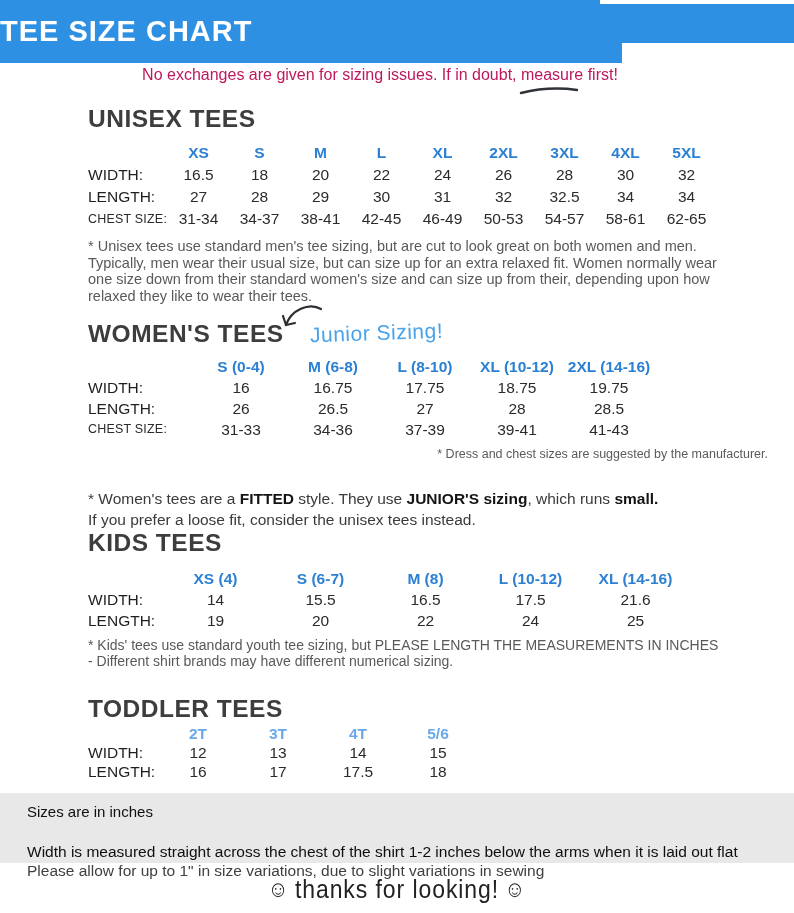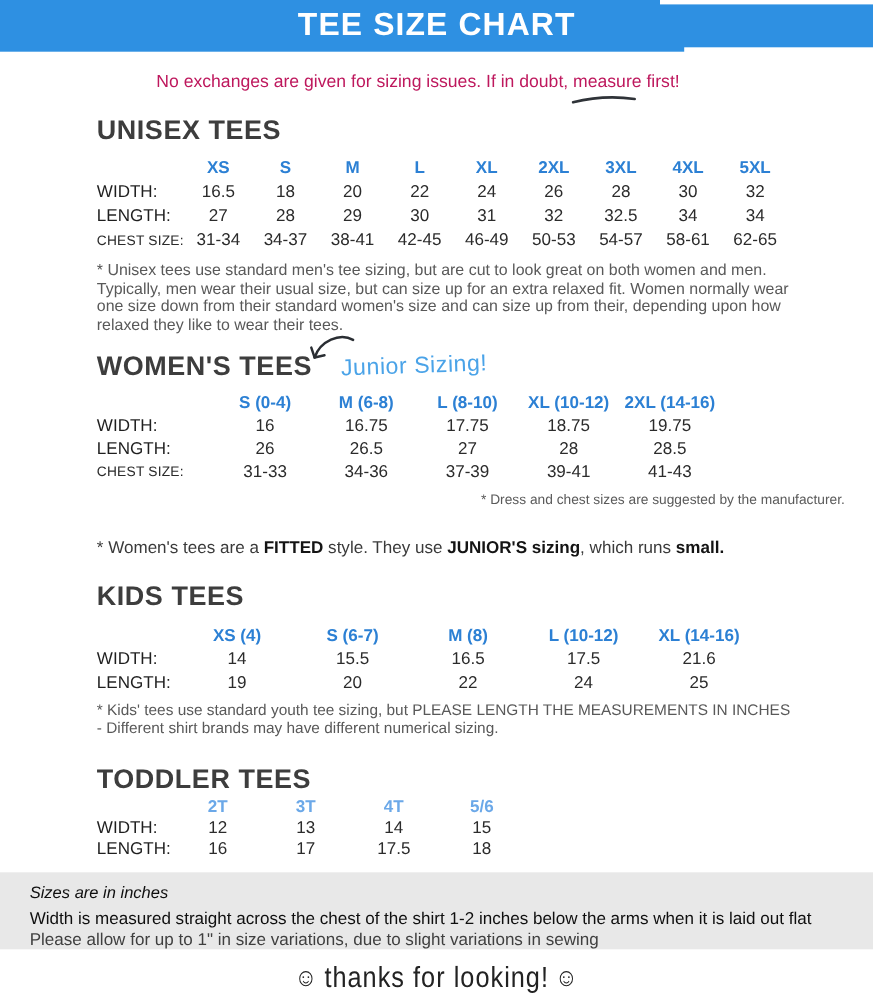--- a/index.html
+++ b/index.html
@@ -4,23 +4,23 @@
 <style>
   html,body { margin:0; padding:0; background:#fff; }
   .page {
     position:relative; width:794px; height:913px; background:#ffffff;
     font-family:"Liberation Sans", sans-serif; overflow:hidden;
     color:#2b2b2b;
   }
 
   
   .top-bar {
-    position:absolute; left:0; top:0; width:794px; height:47px;
+    position:absolute; left:0; top:0; width:794px; height:63px;
     background:var(--bar_bg,#2e90e2);
-    display:flex; align-items:center; justify-content:center;
+    display:flex; align-items:center; justify-content:flex-start;
   }
   .top-bar h1 {
     margin:0; color:#ffffff; font-size:29px; font-weight:bold; letter-spacing:1px;
   }
   .artifact-a { position:absolute; left:600px; top:0; width:194px; height:4px; background:#ffffff; }
   .artifact-b { position:absolute; left:622px; top:43px; width:172px; height:52px; background:#ffffff; }
 
   
   .notice {
     position:absolute; left:0; top:64px; width:760px; text-align:center;
@@ -78,21 +78,21 @@
   }
   .junior-arrow { position:absolute; left:192px; top:-16px; width:44px; height:32px; }
 
   
   .footer-bar {
     position:absolute; left:0; top:793px; width:794px; height:70px;
     background:var(--footer_bg,#e8e8e8); box-sizing:border-box;
     padding:9px 10px 0 27px; font-size:15.5px; color:#0f0f0f;
   }
   .footer-bar div { line-height:19px; }
-  .footer-bar div:nth-child(1) { margin-bottom:5px; font-size:15px;font-style:italic; }
+  .footer-bar div:nth-child(1) { margin-bottom:21px; font-size:15px; }
   .footer-bar div:nth-child(3) { color:#3f3f3f; }
 
   .thanks {
     position:absolute; left:0; top:874px; width:794px; text-align:center;
     font-size:25px; line-height:30px; color:#222222; letter-spacing:1px;
     transform:scale(0.92,1.06);
   }
   .thanks .smiley { font-size:22px; position:relative; top:-1px; padding:0 6px; }
 </style>
 </head>
@@ -215,21 +215,21 @@
             <td class="row-label">CHEST SIZE:</td>
             <td>31-33</td>
             <td>34-36</td>
             <td>37-39</td>
             <td>39-41</td>
             <td>41-43</td>
           </tr>
         </tbody>
       </table>
     <div class="note-sm">* Dress and chest sizes are suggested by the manufacturer.</div>
-    <div class="note-rich"><span>* Women's tees are a </span><span class="b">FITTED</span><span> style. They use </span><span class="b">JUNIOR'S sizing</span><span>, which runs </span><span class="b">small.</span><br></div>
+    <div class="note-rich"><span>* Women's tees are a </span><span class="b">FITTED</span><span> style. They use </span><span class="b">JUNIOR'S sizing</span><span>, which runs </span><span class="b">small.</span><br><span>If you prefer a loose fit, consider the unisex tees instead.</span></div>
   </div>
 
   <div class="section" id="sec-kids">
     <h2>KIDS TEES</h2>
     <table class="t-kids">
         <thead>
           <tr>
             <th class="corner"></th>
             <th>XS (4)</th>
             <th>S (6-7)</th>

